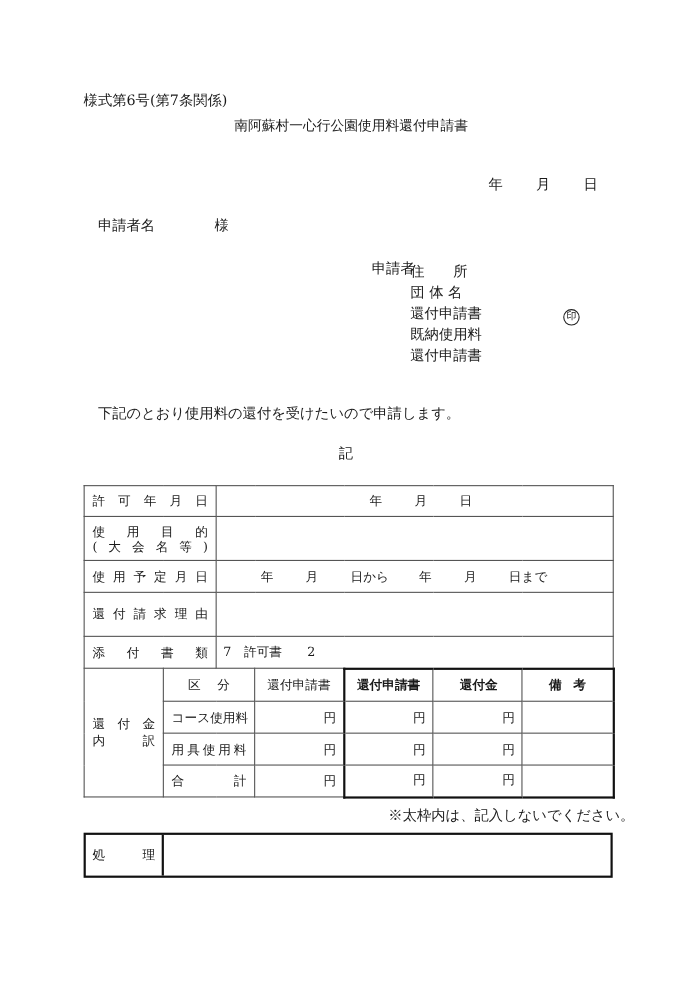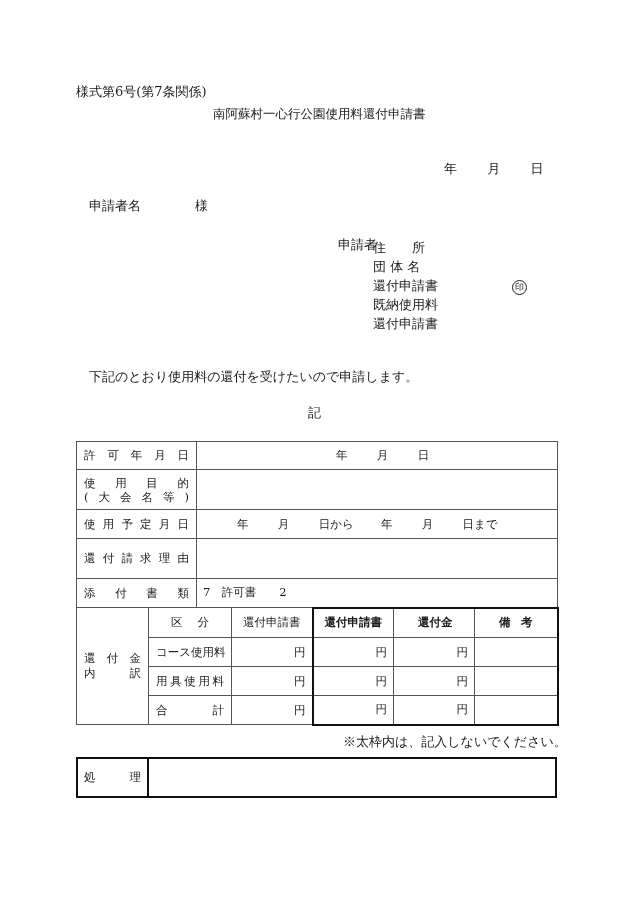--- a/index.html
+++ b/index.html
@@ -271,21 +271,21 @@
       </div>
     </td>
     <td class="right">円</td>
     <td class="right thick-left thick-bottom">円</td>
     <td class="right thick-bottom">円</td>
     <td class="thick-right thick-bottom"></td>
   </tr>
 </tbody>
   </table>
 
-<div class="abs f12" style="left:343px; top:735px;text-align:center;">※太枠内は、記入しないでください。</div>
+<div class="abs f12" style="left:353px; top:735px;text-align:center;">※太枠内は、記入しないでください。</div>
 
 <div class="box">
   <div class="cell-l">
     <div class="spread" style="width:100%">
       <span>処</span>
       <span>理</span>
     </div>
   </div>
   <div class="cell-r"></div>
 </div>

